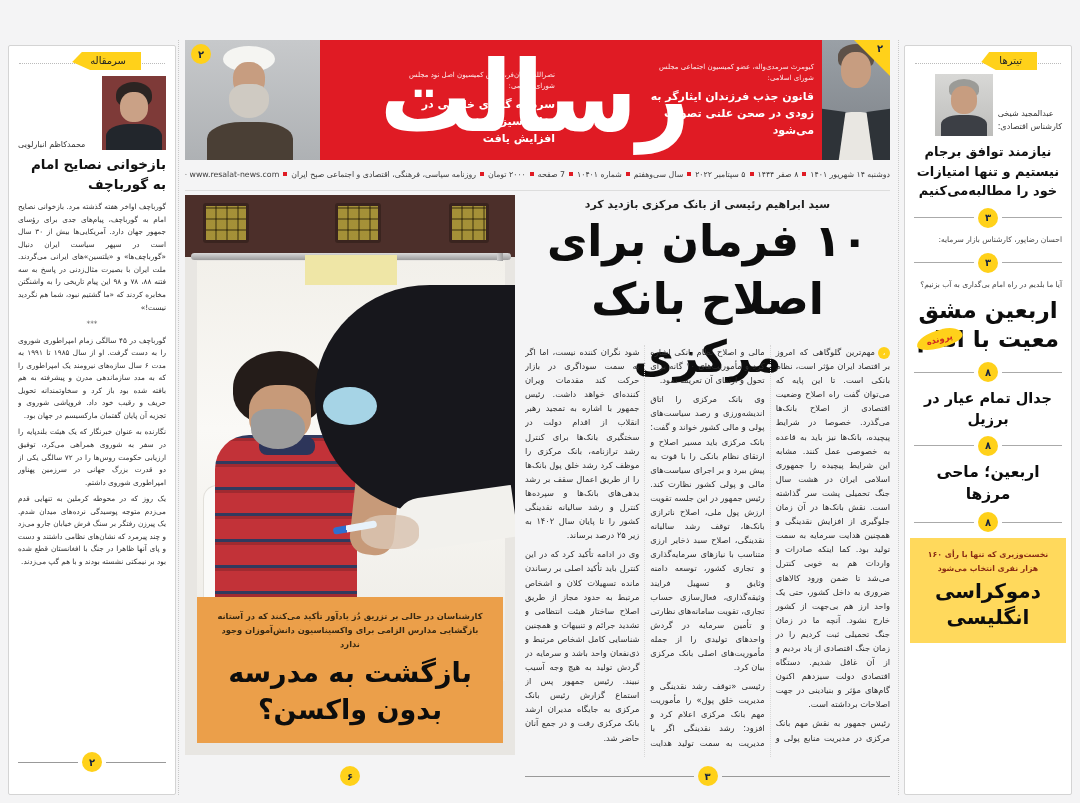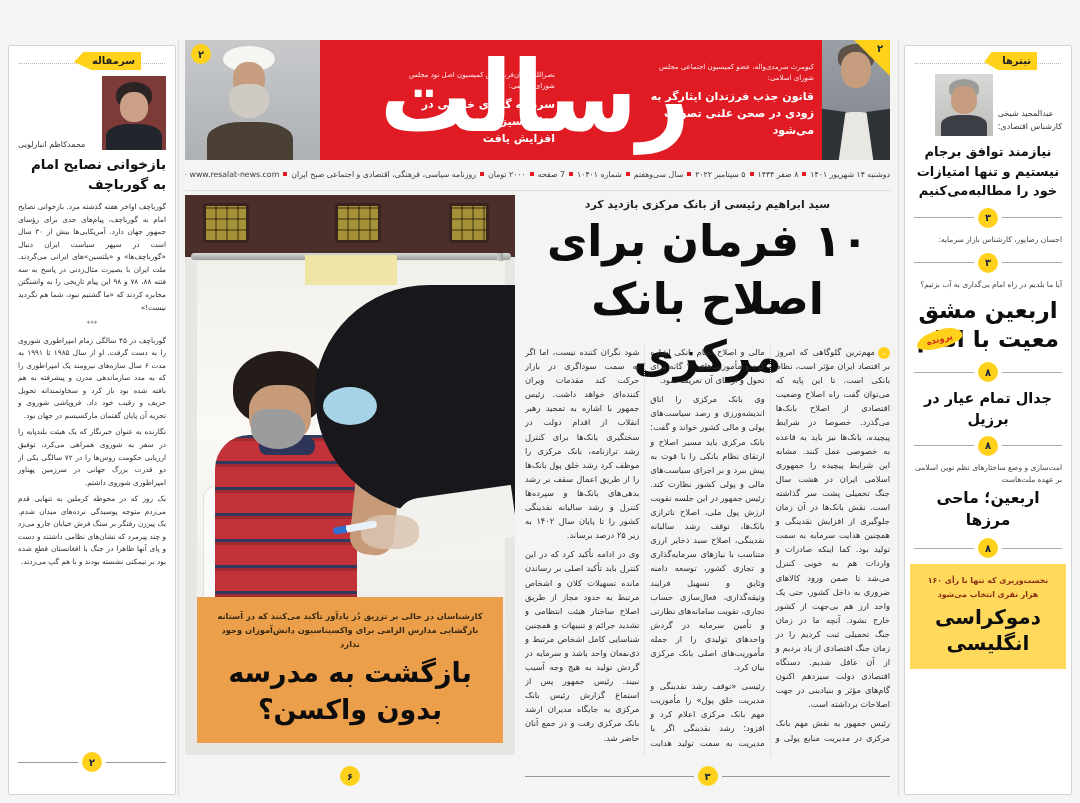--- a/index.html
+++ b/index.html
@@ -4,21 +4,21 @@
 <style>
   * { margin:0; padding:0; box-sizing:border-box; }
   html,body { background:#e9e9ea; }
   body { font-family:"DejaVu Sans", sans-serif; }
   .page { position:relative; width:1080px; height:803px; background:#f4f4f5; overflow:hidden; direction:rtl; }
 
   
   .vrule { position:absolute; top:40px; bottom:8px; width:0; border-left:1px dotted #c9c9c9; }
   .sidebox { position:absolute; top:45px; height:750px; width:168px; background:#fff; border:1px solid #d4d4d4; border-radius:2px; padding:26px 9px 8px 9px; overflow:hidden; }
   .tabline { position:absolute; top:17px; left:10px; right:10px; border-top:1px dotted #bbb; }
-  .boxtab { position:absolute; top:6px; right:34px; background:#ffd11a; color:#222; font-size:10px; font-weight:bold; padding:3px 6px 4px 18px; clip-path:polygon(14% 0,100% 0,100% 100%,26% 100%,0 55%); }
+  .boxtab { position:absolute; top:6px; right:34px; background:#ffd11a; color:#222; font-size:10px; font-weight:normal; padding:3px 15px 4px 18px; clip-path:polygon(14% 0,100% 0,100% 100%,26% 100%,0 55%); }
   .numline { display:flex; align-items:center; justify-content:center; }
   .numline .ln { flex:1; border-top:1px solid #999; }
   .numcirc { width:20px; height:20px; border-radius:50%; background:#ffd11a; color:#16233f; font-size:10px; font-weight:bold; display:flex; align-items:center; justify-content:center; margin:0 4px; }
 
   
   .ed-photo { width:64px; height:74px; background:#7e3a38; position:relative; overflow:hidden; margin:4px 0 2px 0; }
   .ed-photo .hair { position:absolute; top:6px; left:14px; width:36px; height:26px; background:#2c2422; border-radius:50% 50% 40% 40%; }
   .ed-photo .face { position:absolute; top:16px; left:18px; width:28px; height:30px; background:#caa186; border-radius:45%; }
   .ed-photo .suit { position:absolute; bottom:-4px; left:4px; width:56px; height:30px; background:#22262c; border-radius:40% 40% 0 0; }
   .ed-author { font-size:8px; color:#333; text-align:left; margin:-12px 0 6px 0; }
@@ -292,21 +292,20 @@
     <div class="hl-item">
       <div class="hl-mid">جدال تمام عیار در برزیل</div>
       <div class="numline hl-sep">
         <div class="ln"></div>
           <div class="numcirc">۸</div>
           <div class="ln"></div>
       </div>
     </div>
 
     <div class="hl-item">
-      <div class="hl-kick">امت‌سازی و وضع ساختارهای نظم نوین اسلامی بر عهده ملت‌هاست</div>
       <div class="hl-mid" style="font-size:15.5px">اربعین؛ ماحی مرزها</div>
       <div class="numline hl-sep">
         <div class="ln"></div>
           <div class="numcirc">۸</div>
           <div class="ln"></div>
       </div>
     </div>
 
     <div class="yellowbox">
       <div class="yb-kick">نخست‌وزیری که تنها با رأی ۱۶۰ هزار نفری انتخاب می‌شود</div>

